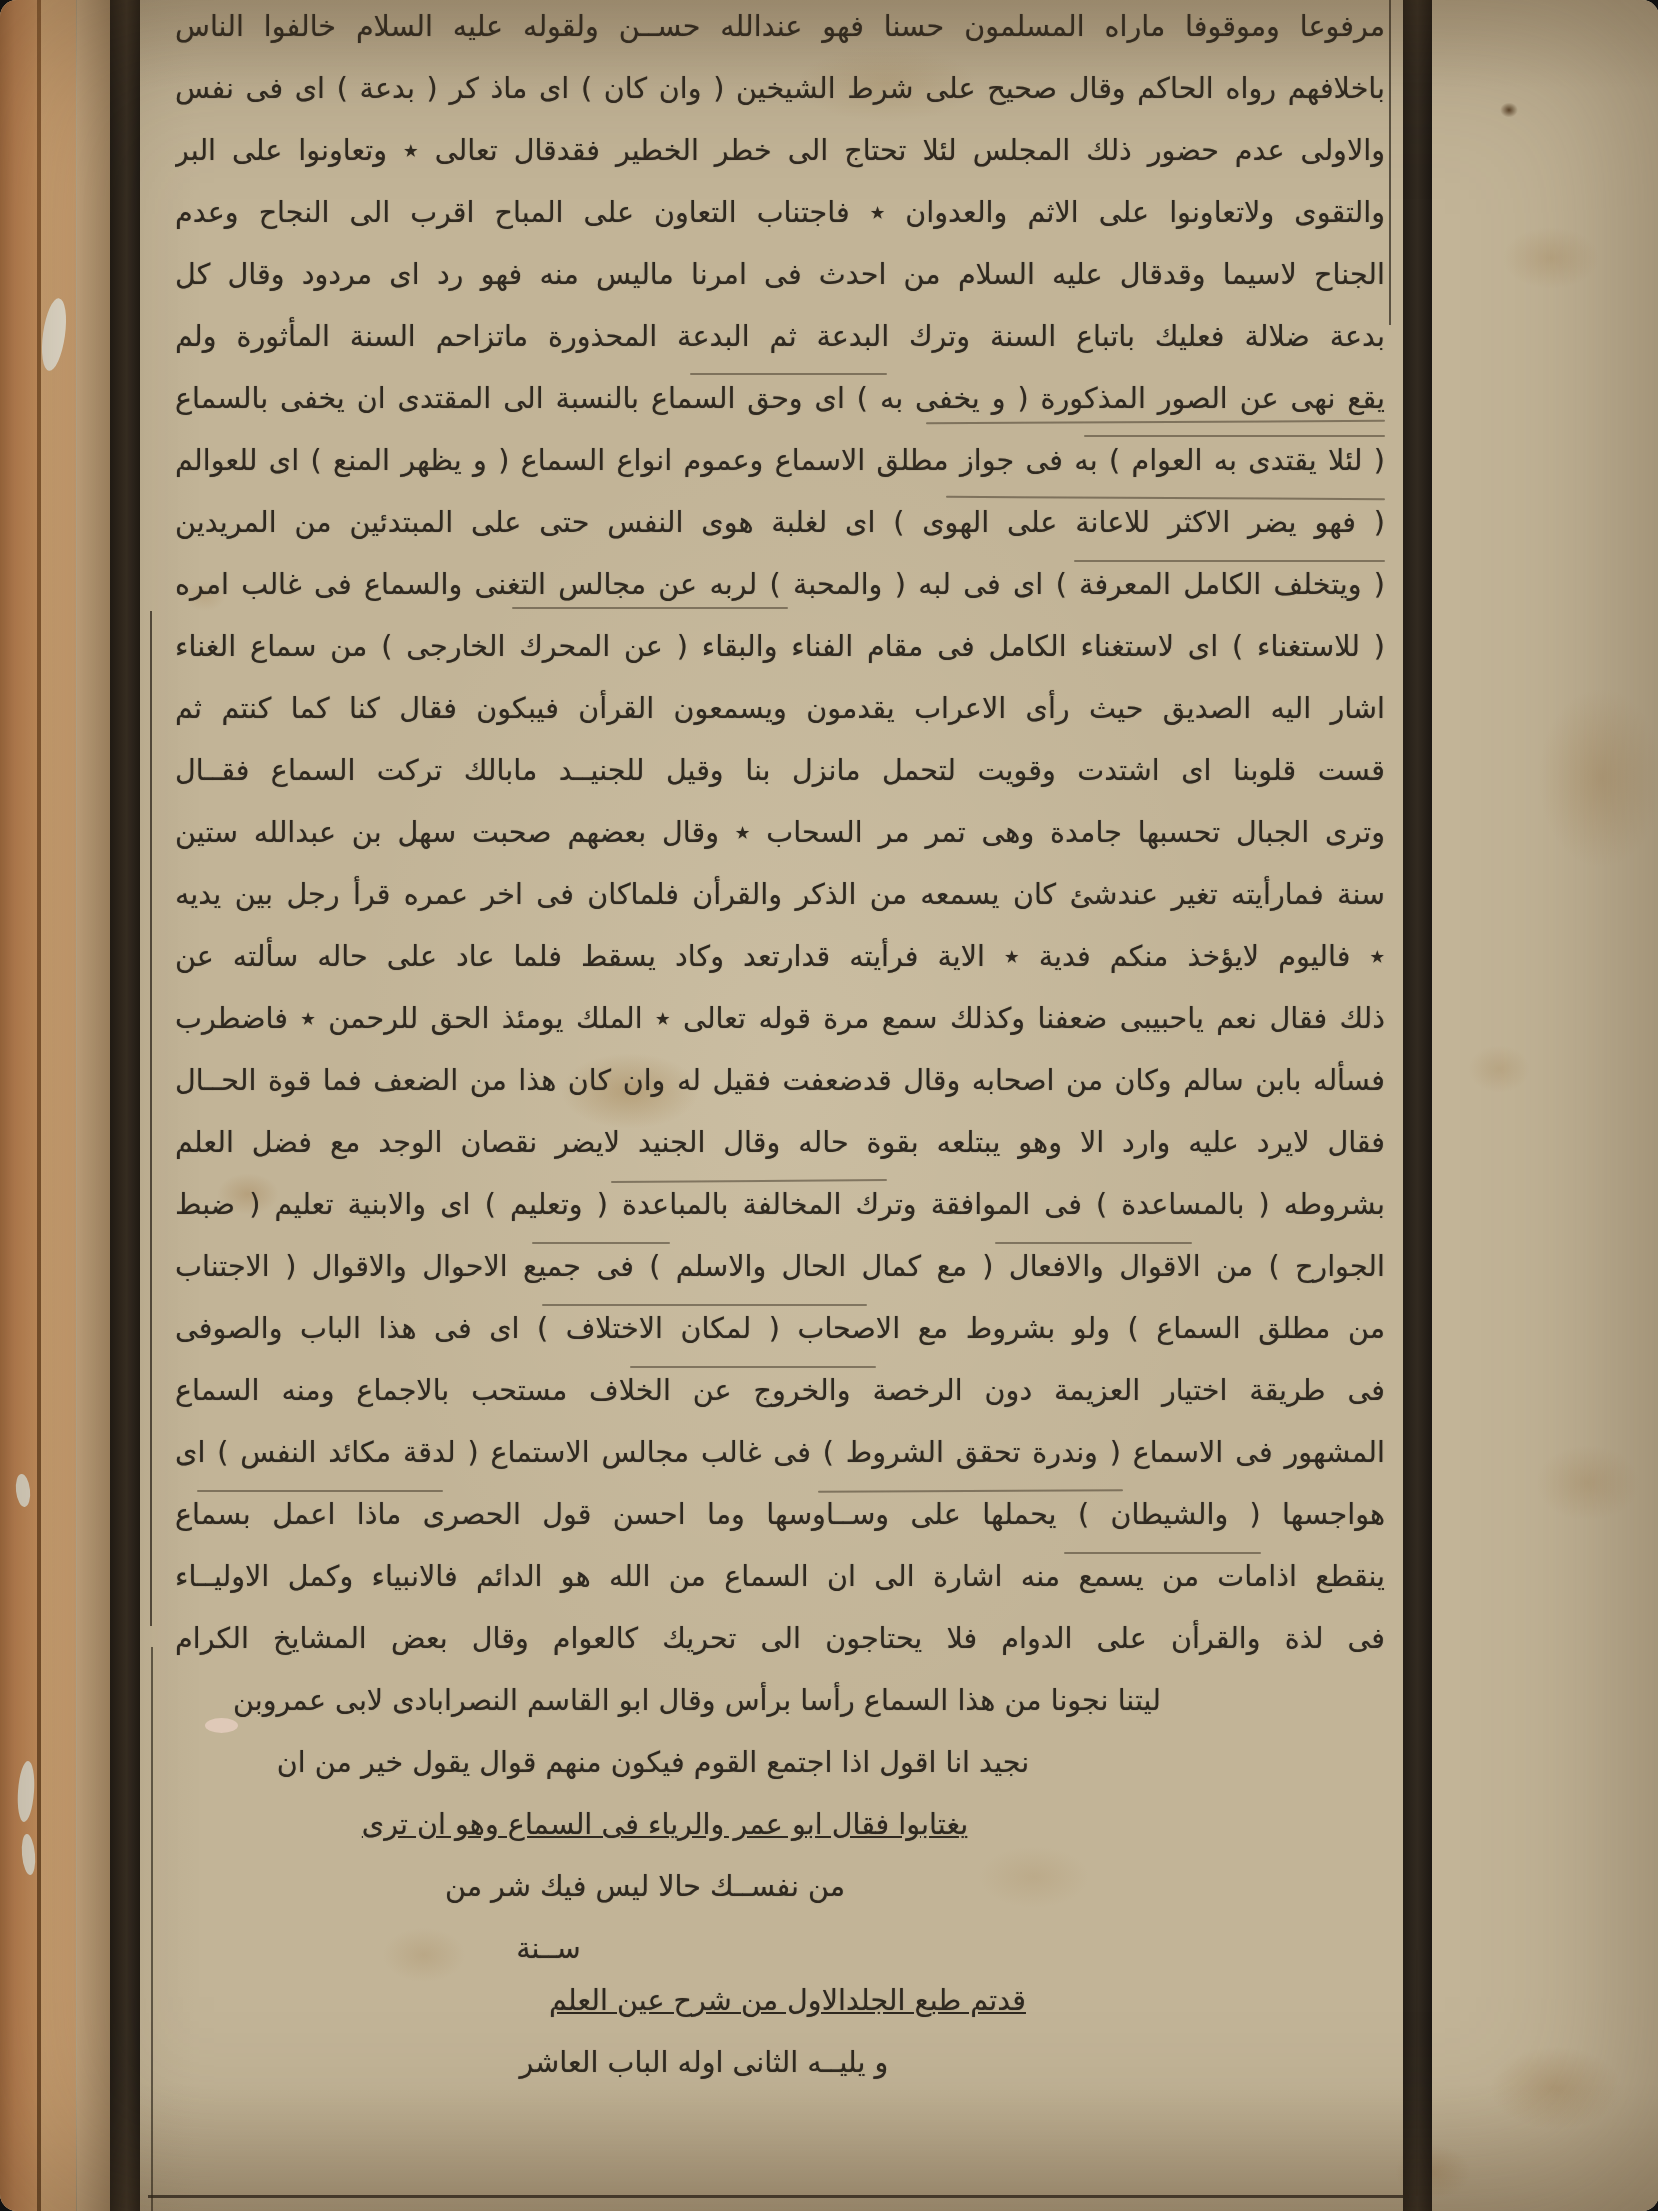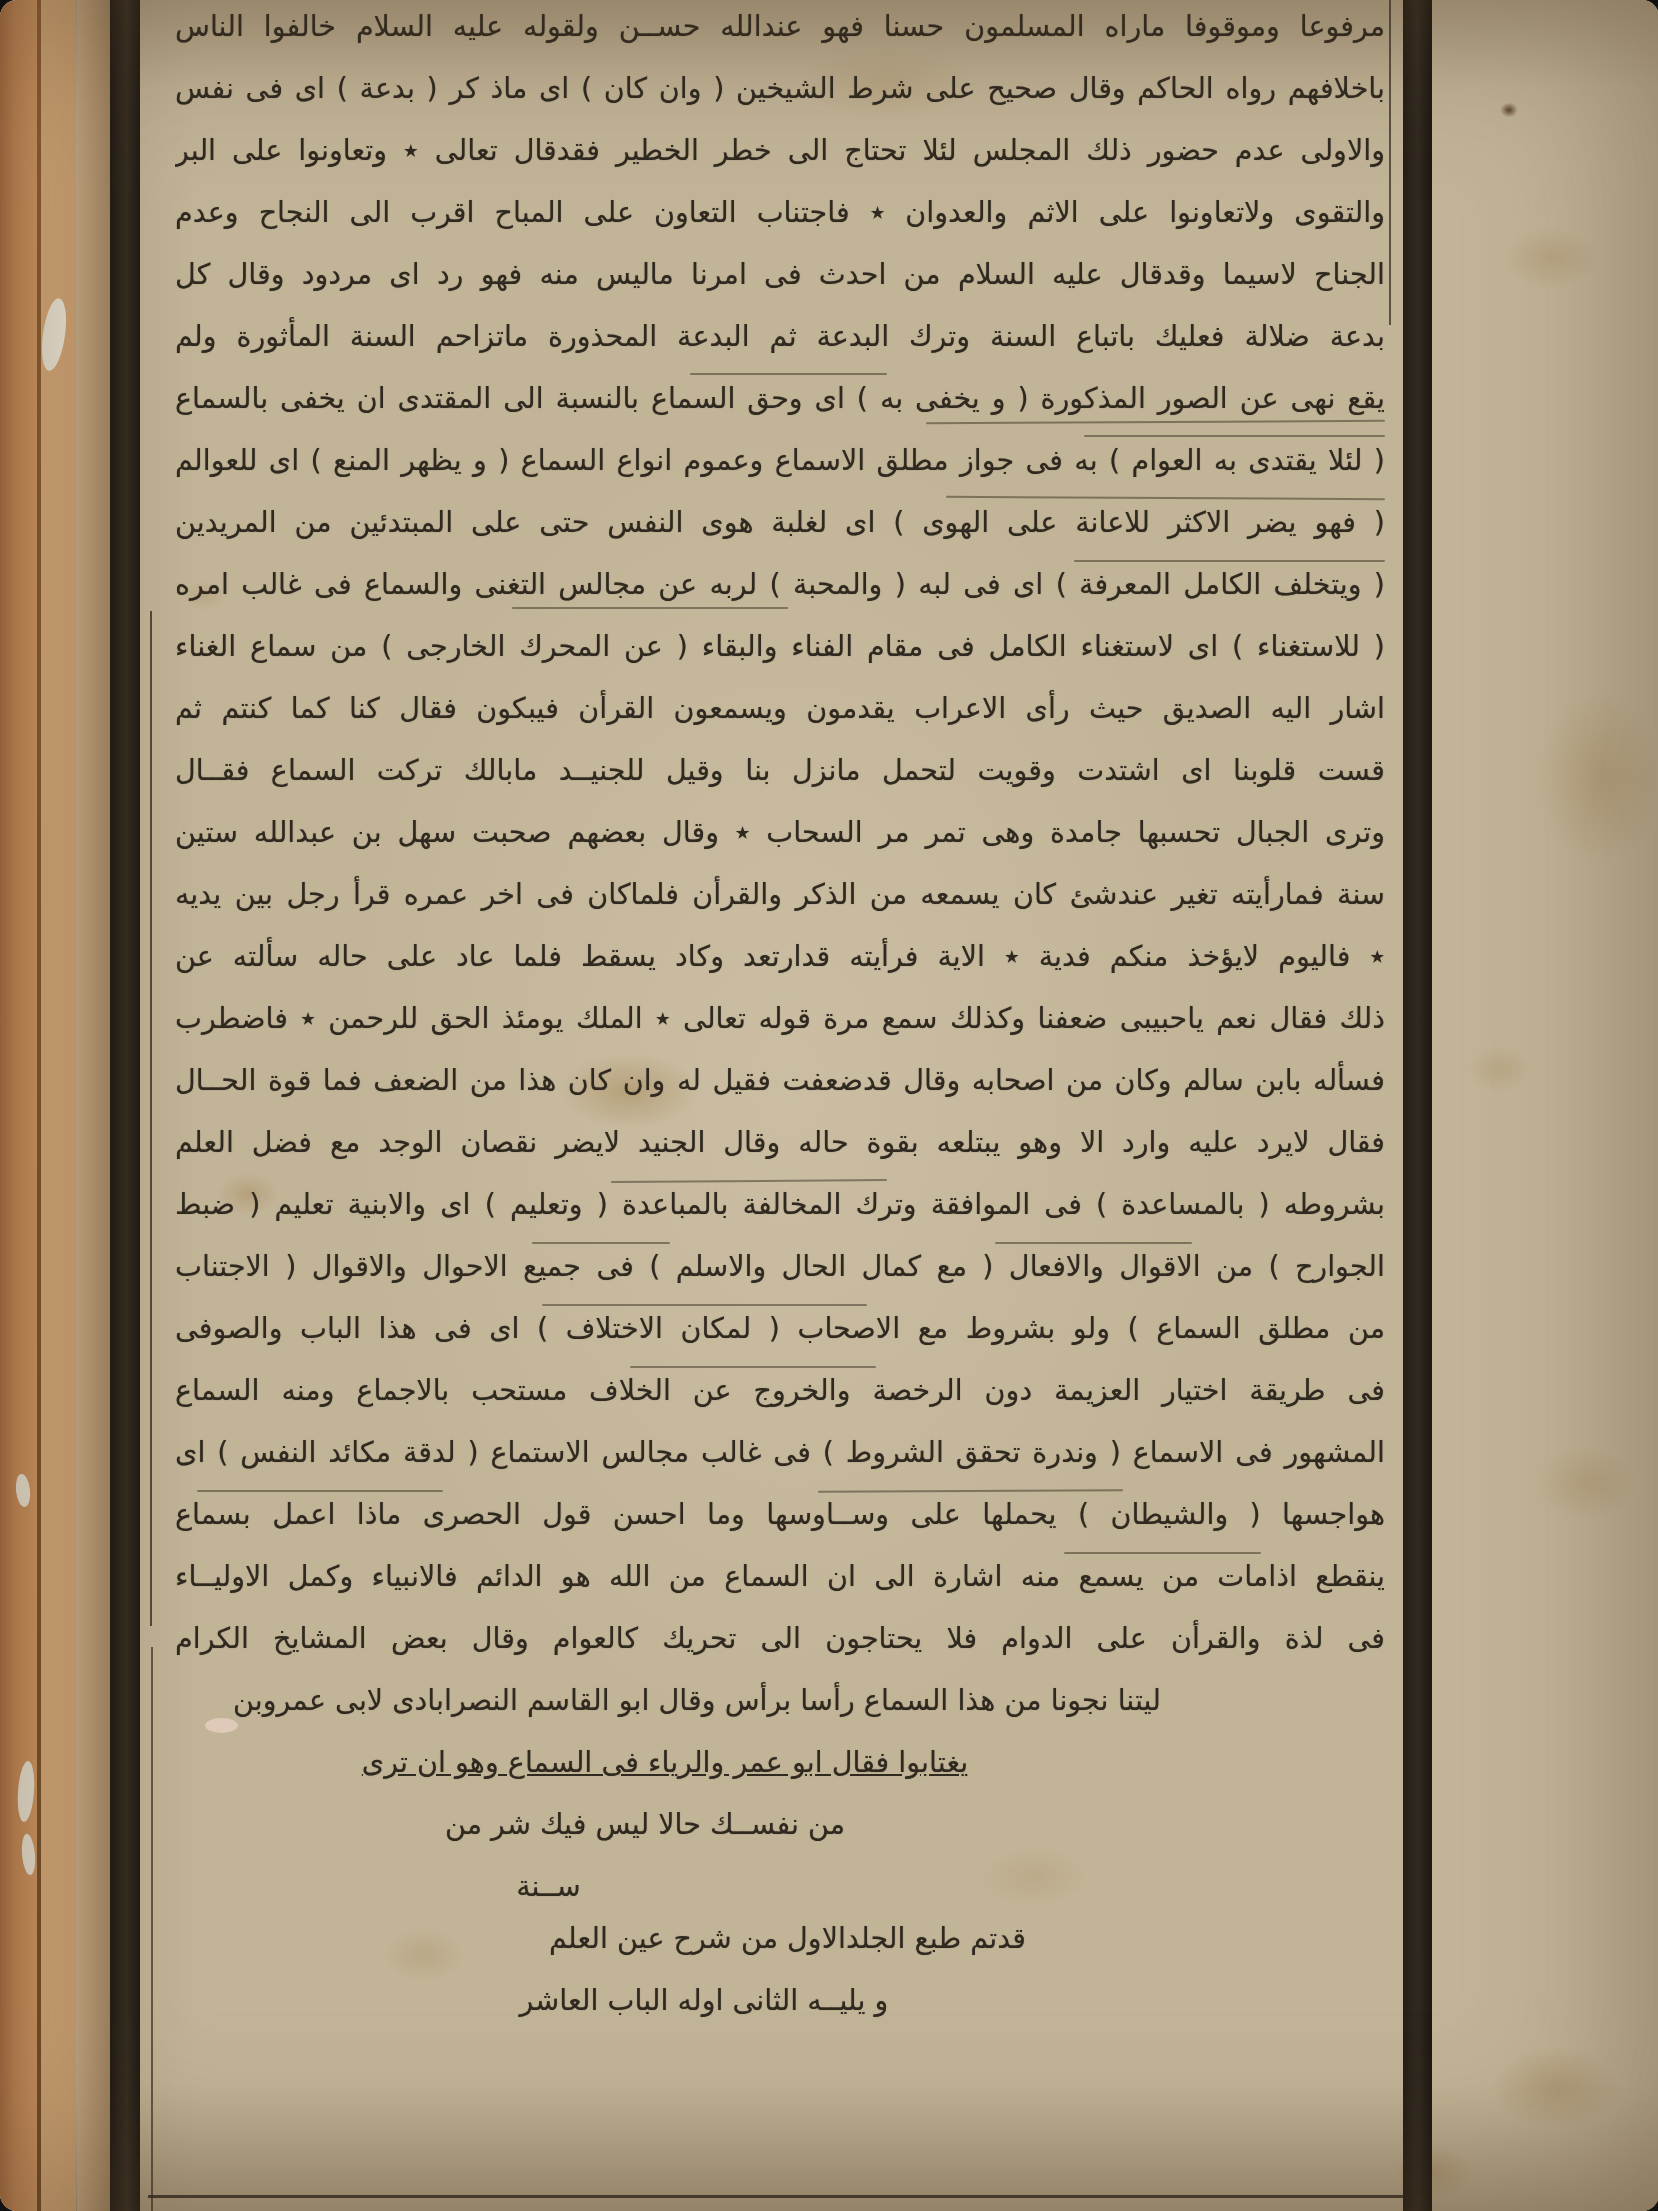--- a/index.html
+++ b/index.html
@@ -66,21 +66,21 @@
   }
   .text-col div { position:static; }
   .line { height:62px; overflow:hidden; text-align:justify; text-align-last:justify; word-spacing:2px; }
   .taper, .colo { height:62px; text-align-last:center; white-space:nowrap; overflow:visible; }
   .t1 { margin-right:173px; width:1030px; }
   .t2 { margin-right:333px; width:798px;  }
   .t3 { margin-right:385px; width:670px;text-decoration:underline;  }
   .t4 { margin-right:489px; width:502px;  }
   .t5 { margin-right:617px; width:335px;  }
   .t6 { margin-right:799px; width:75px;   }
-  .c1 { margin-right:297px; width:601px; margin-top:-9.9px; }
+  .c1 { margin-right:297px; width:601px; margin-top:-9.9px;text-decoration:underline; }
   .c2 { margin-right:415px; width:532px; }
 
   
   .mark { height:2px; background:rgba(58,48,33,.5); border-radius:2px; }
   .m1  { left:926px;  top:421px;  width:459px; transform:rotate(-.3deg); }
   .m2  { left:690px;  top:373px;  width:197px; }
   .m3  { left:1084px; top:435px;  width:301px; }
   .m4  { left:946px;  top:497px;  width:439px; transform:rotate(.3deg); }
   .m5  { left:1074px; top:560px;  width:311px; }
   .m6  { left:512px;  top:607px;  width:276px; }
@@ -141,20 +141,21 @@
     <div class="line">فقال لايرد عليه وارد الا وهو يبتلعه بقوة حاله وقال الجنيد لايضر نقصان الوجد مع فضل العلم</div>
     <div class="line">بشروطه ( بالمساعدة ) فى الموافقة وترك المخالفة بالمباعدة ( وتعليم ) اى والابنية تعليم ( ضبط</div>
     <div class="line">الجوارح ) من الاقوال والافعال ( مع كمال الحال والاسلم ) فى جميع الاحوال والاقوال ( الاجتناب</div>
     <div class="line">من مطلق السماع ) ولو بشروط مع الاصحاب ( لمكان الاختلاف ) اى فى هذا الباب والصوفى</div>
     <div class="line">فى طريقة اختيار العزيمة دون الرخصة والخروج عن الخلاف مستحب بالاجماع ومنه السماع</div>
     <div class="line">المشهور فى الاسماع ( وندرة تحقق الشروط ) فى غالب مجالس الاستماع ( لدقة مكائد النفس ) اى</div>
     <div class="line">هواجسها ( والشيطان ) يحملها على وســاوسها وما احسن قول الحصرى ماذا اعمل بسماع</div>
     <div class="line">ينقطع اذامات من يسمع منه اشارة الى ان السماع من الله هو الدائم فالانبياء وكمل الاوليــاء</div>
     <div class="line">فى لذة والقرأن على الدوام فلا يحتاجون الى تحريك كالعوام وقال بعض المشايخ الكرام</div>
     <div class="taper t1">ليتنا نجونا من هذا السماع رأسا برأس وقال ابو القاسم النصرابادى لابى عمروبن</div>
+    <div class="taper t2">نجيد انا اقول اذا اجتمع القوم فيكون منهم قوال يقول خير من ان</div>
     <div class="taper t3">يغتابوا فقال ابو عمر والرياء فى السماع وهو ان ترى</div>
     <div class="taper t4">من نفســك حالا ليس فيك شر من</div>
     <div class="taper t6">ســنة</div>
     <div class="colo c1">قدتم طبع الجلدالاول من شرح عين العلم</div>
     <div class="colo c2">و يليــه الثانى اوله الباب العاشر</div>
   </div>
 
   <div class="mark m1"></div>
   <div class="mark m2"></div>
   <div class="mark m3"></div>

